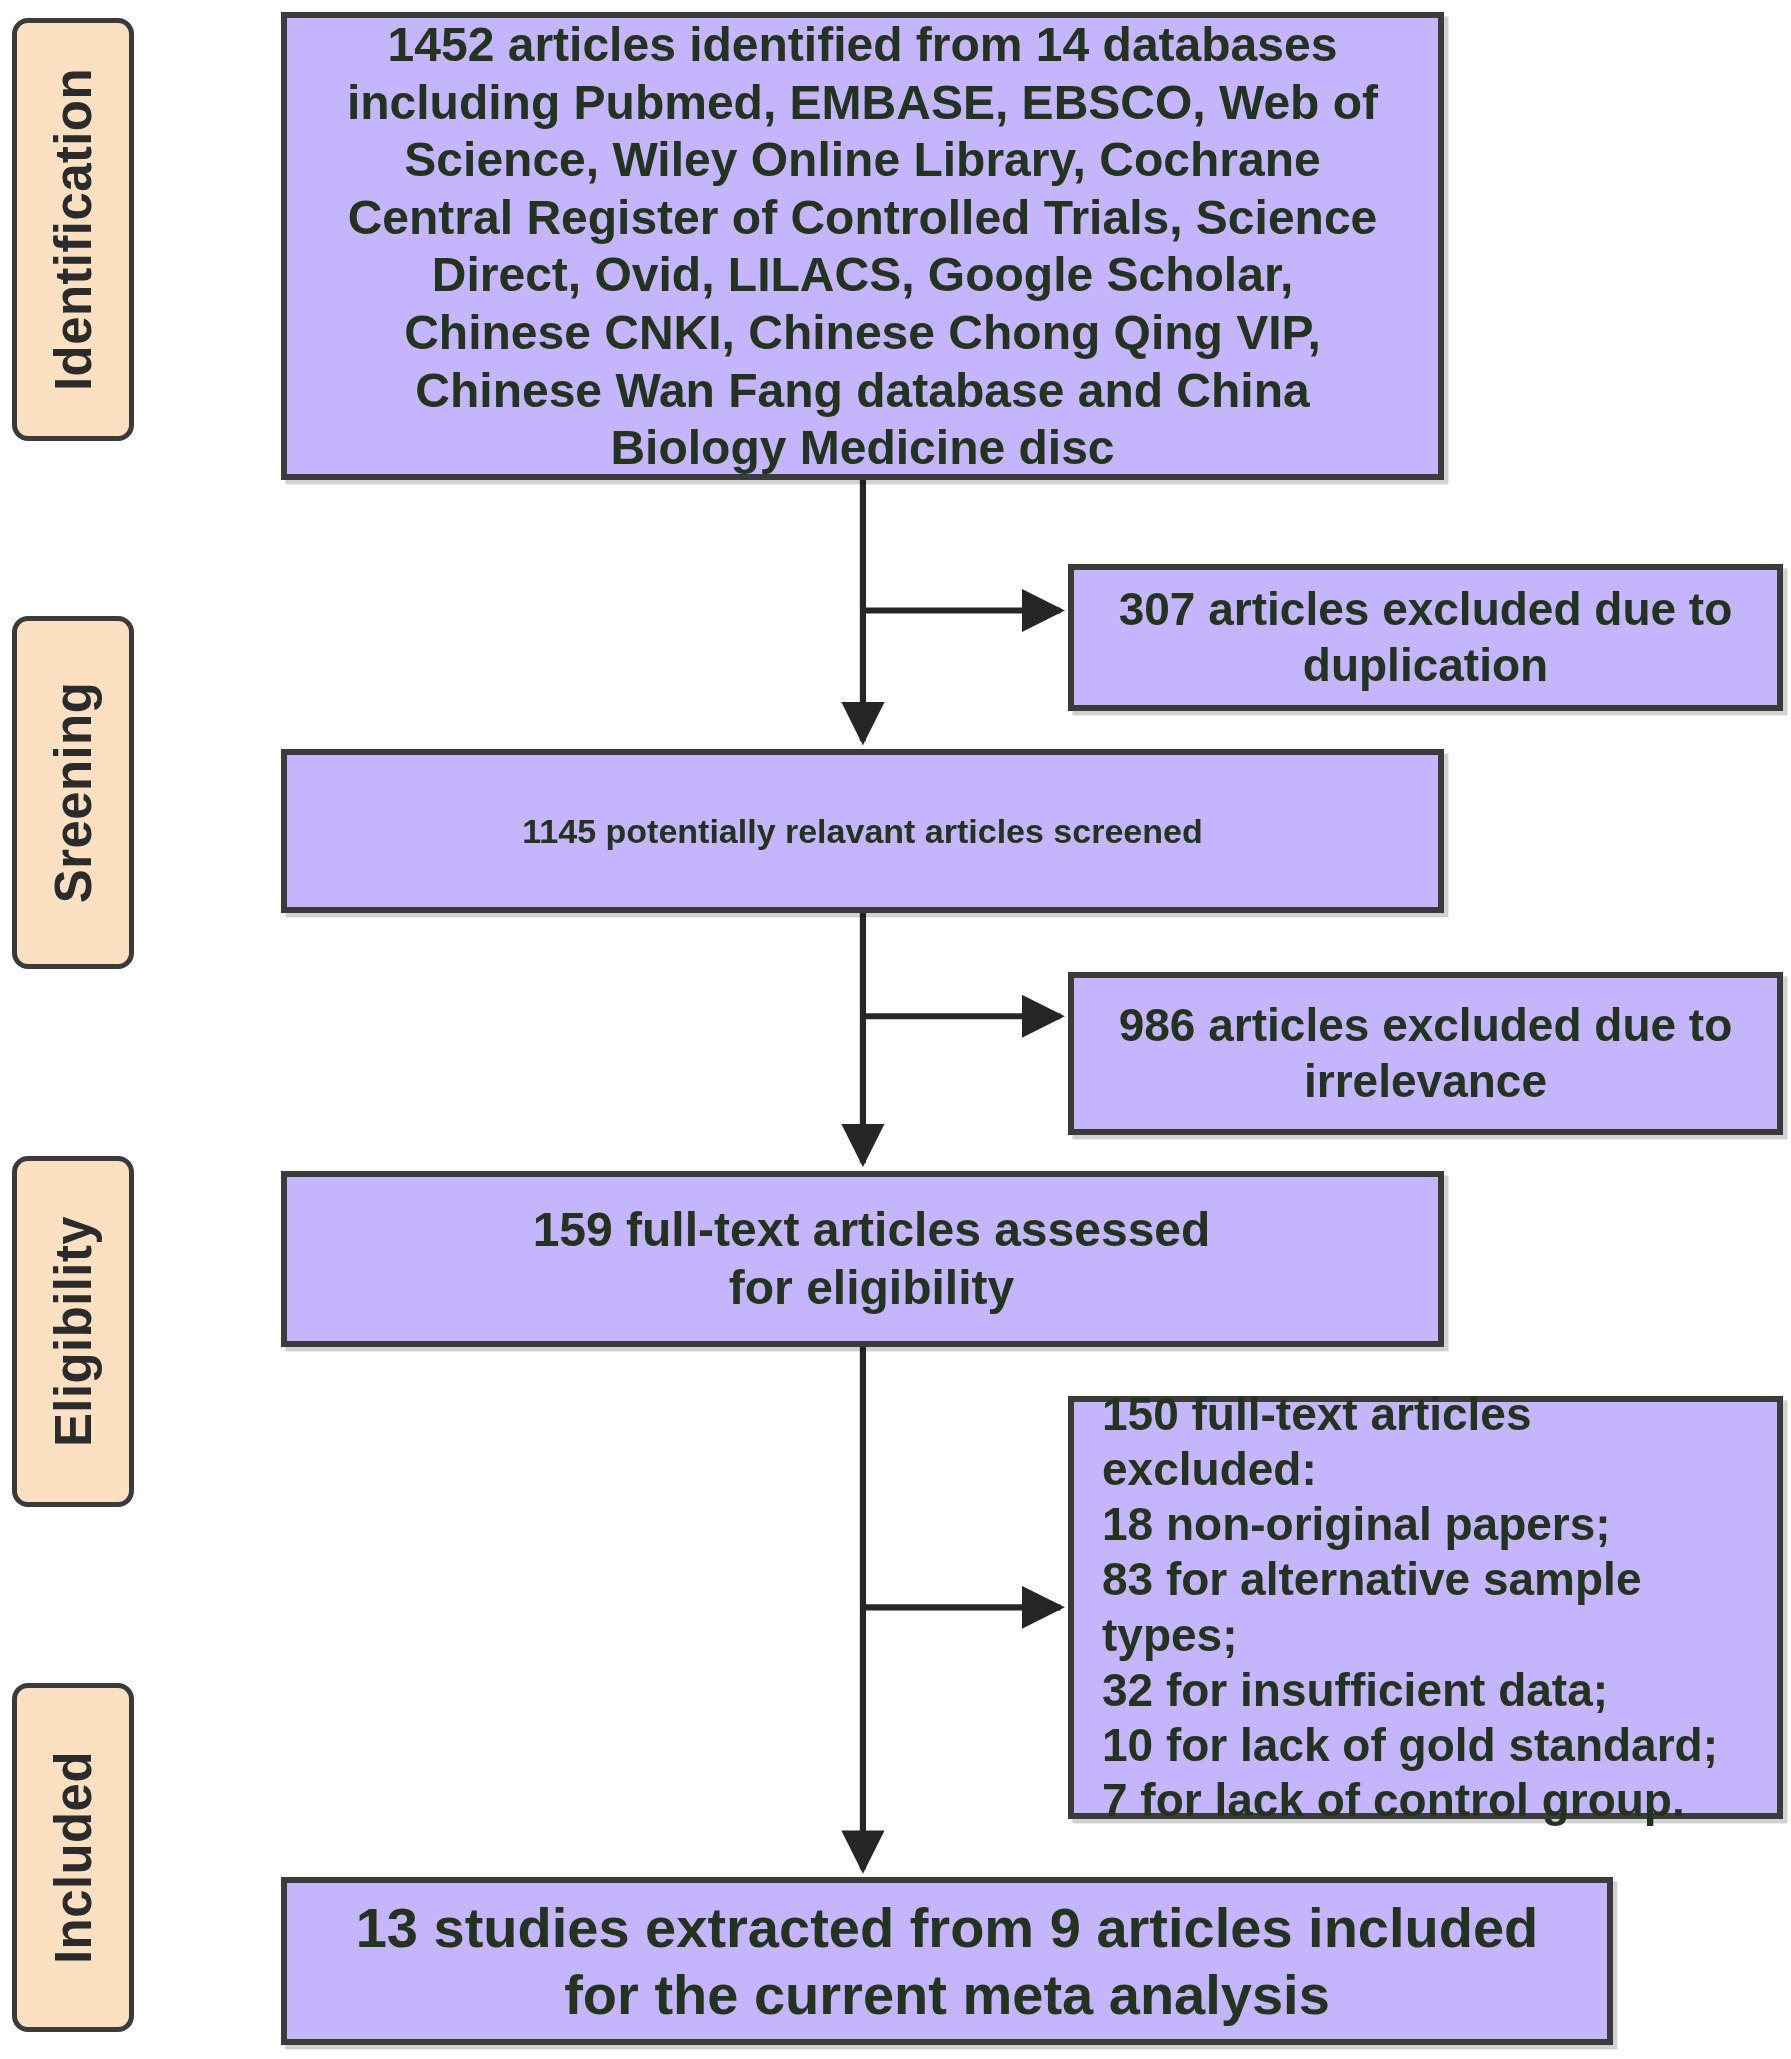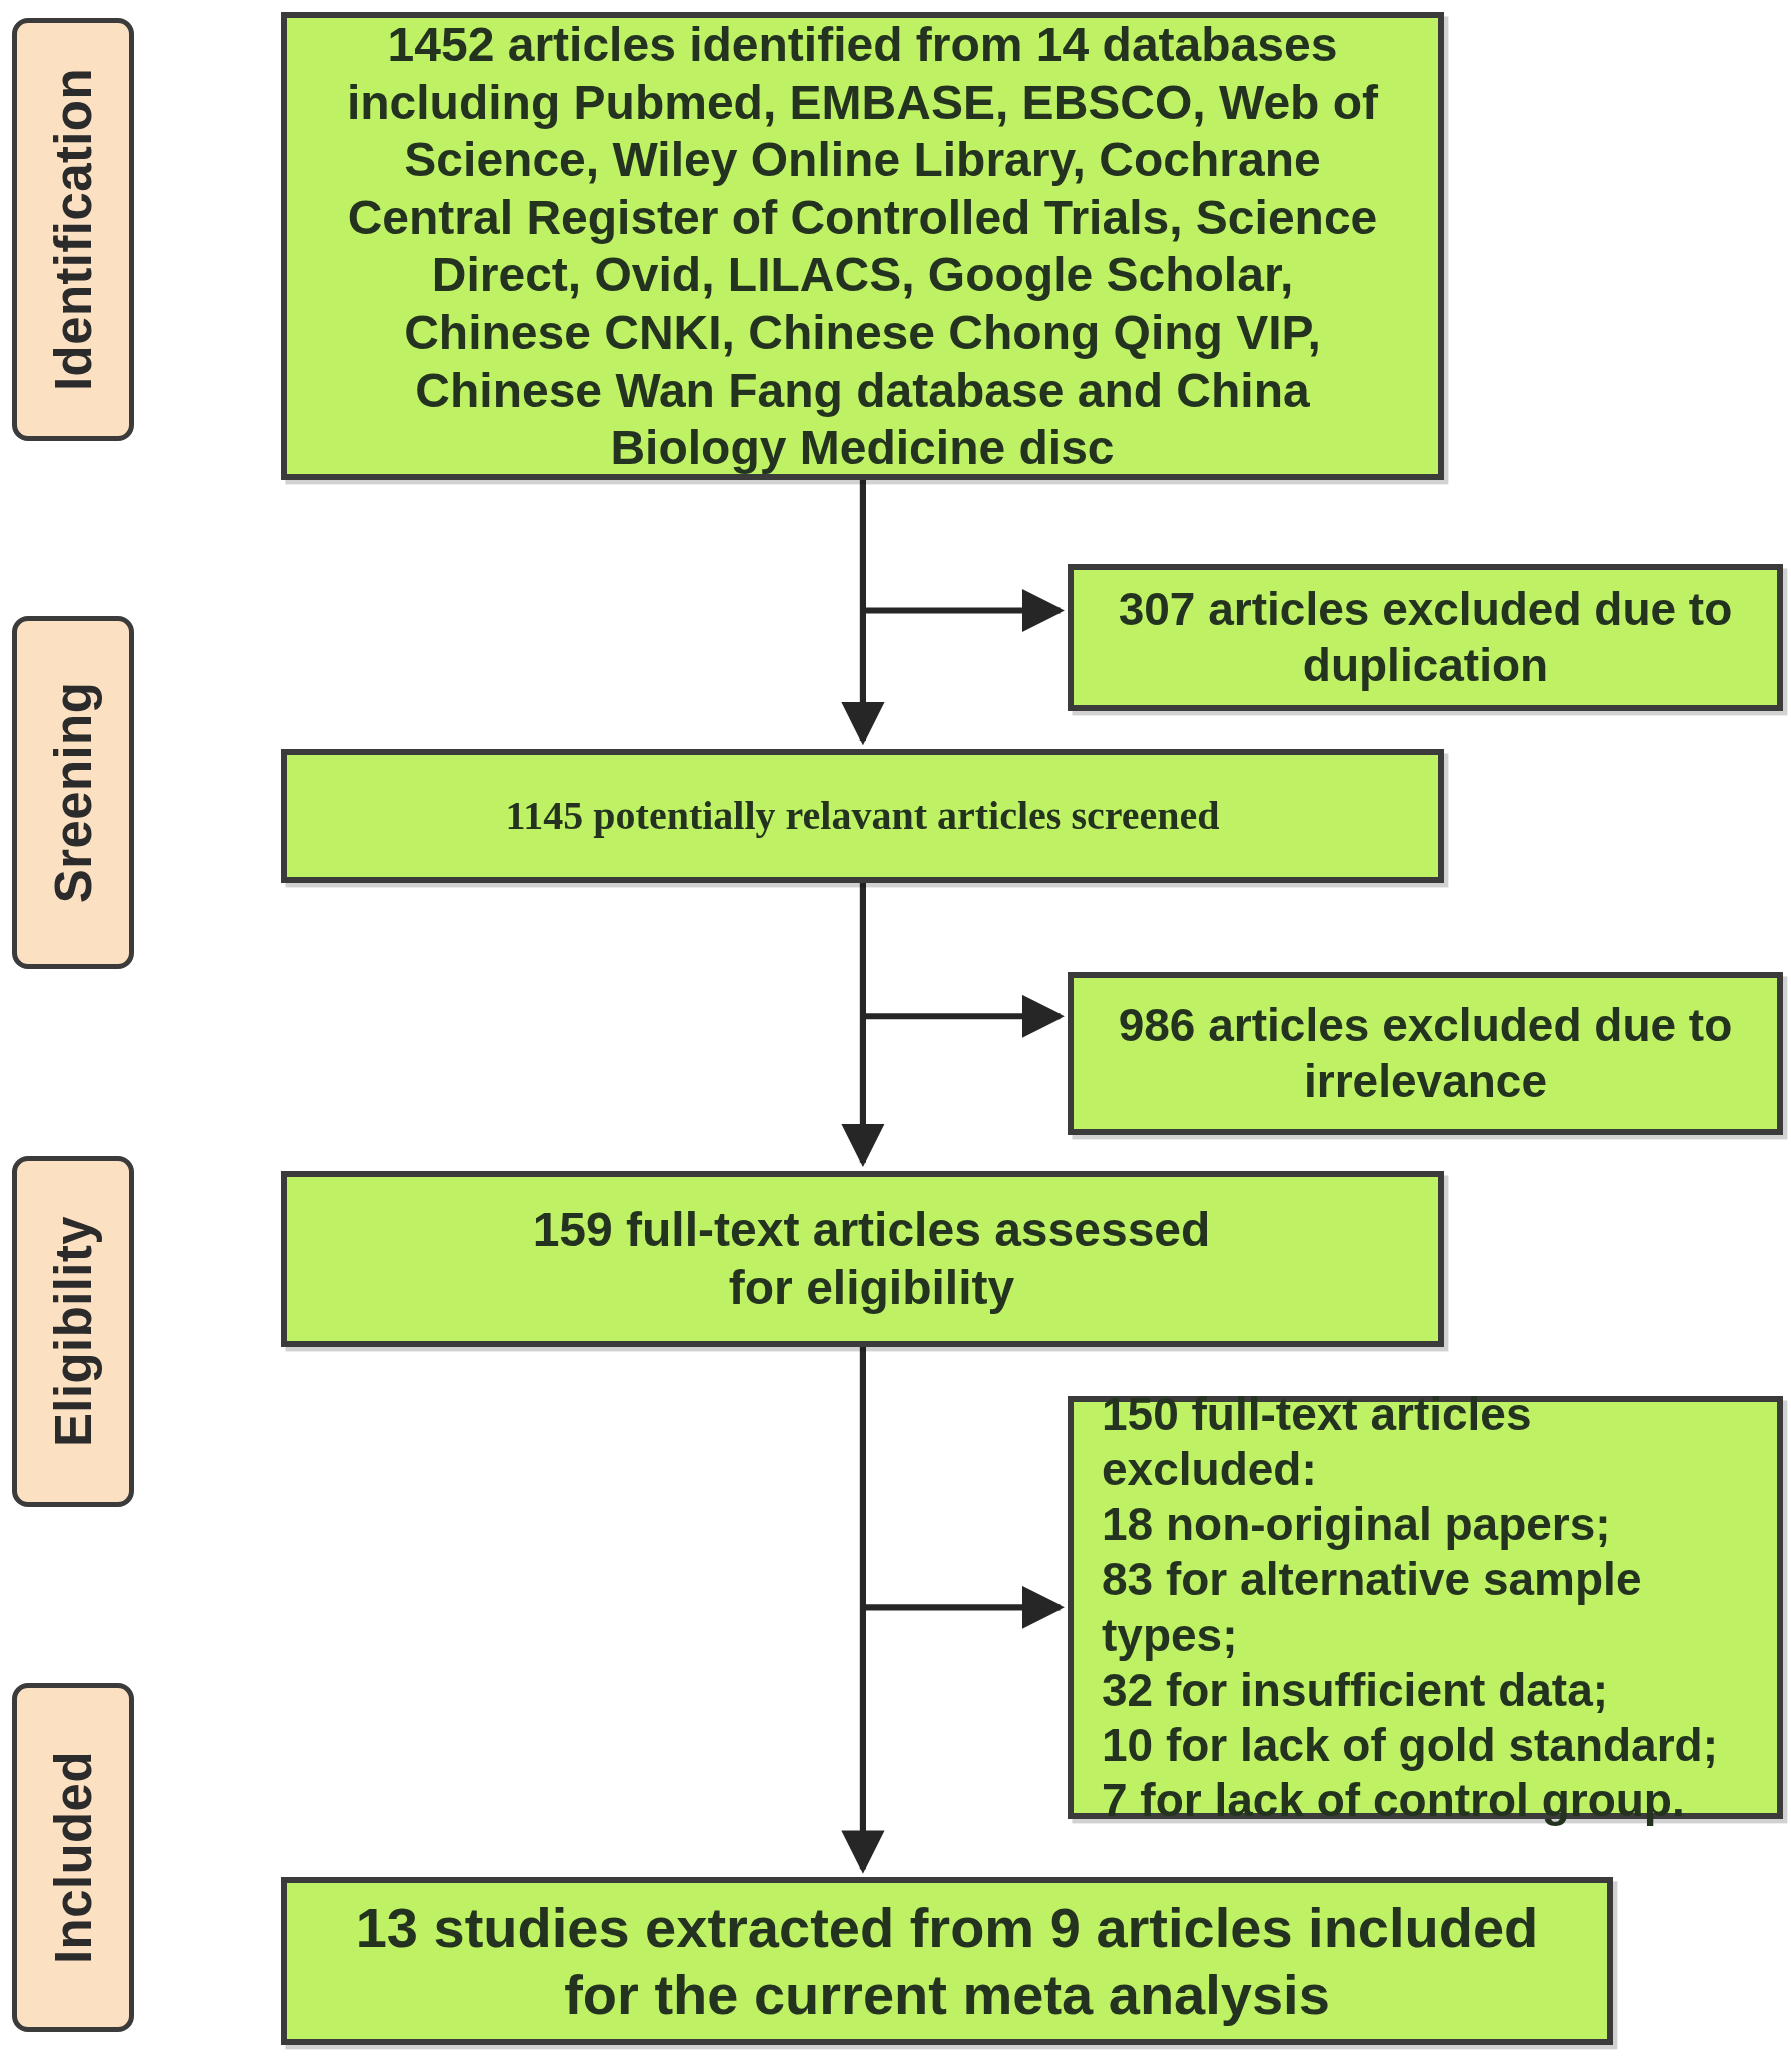--- a/index.html
+++ b/index.html
@@ -39,21 +39,21 @@
     font-weight: bold;
     font-size: 51px;
     color: #2b2b2b;
     letter-spacing: 0.4px;
     line-height: 1;
   }
 
   
   .flow-box {
     position: absolute;
-    background: #bef264;
+    background: #c4b5fd;
     border: 6.2px solid #3b3b3b;
     box-sizing: border-box;
     display: flex;
     align-items: center;
     justify-content: center;
     color: #24331f;
     font-weight: bold;
     line-height: 1.20;
     box-shadow: 4.4px 4.4px 0 rgba(0,0,0,0.18);
   }
@@ -63,21 +63,21 @@
     padding: 0 14px;
   }
   .flow-box.left-align .box-text {
     text-align: left;
     width: 100%;
     padding: 0 28px;
   }
 
   
   #box-identified     { left: 281px;  top: 12.4px;   width: 1163px; height: 468px;  font-size: 48px; }
-  #box-screened       { left: 281px;  top: 749px;  width: 1163px; height: 134px;  font-size: 40px; font-family: Liberation Serif, serif; }
+  #box-screened       { left: 281px;  top: 749px;  width: 1163px; height: 164px;  font-size: 34px; }
   #box-fulltext       { left: 281px;  top: 1171px; width: 1163px; height: 176px;  font-size: 48px; padding-left: 18px; }
   #box-included       { left: 281px;  top: 1877px; width: 1332px; height: 168px;  font-size: 56px; }
 
   #box-excl-dup       { left: 1068px; top: 536px;  width: 715px;  height: 147px;  font-size: 46px; margin-top: 28px; }
   #box-excl-irrel     { left: 1068px; top: 972px; width: 715px;  height: 163px;  font-size: 46px; }
   #box-excl-fulltext  { left: 1068px; top: 1396px; width: 715px;  height: 423px;  font-size: 46px; }
 
   
   #connectors {
     position: absolute;

